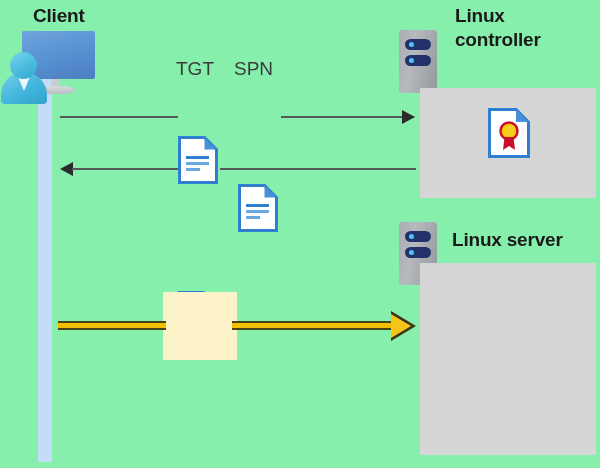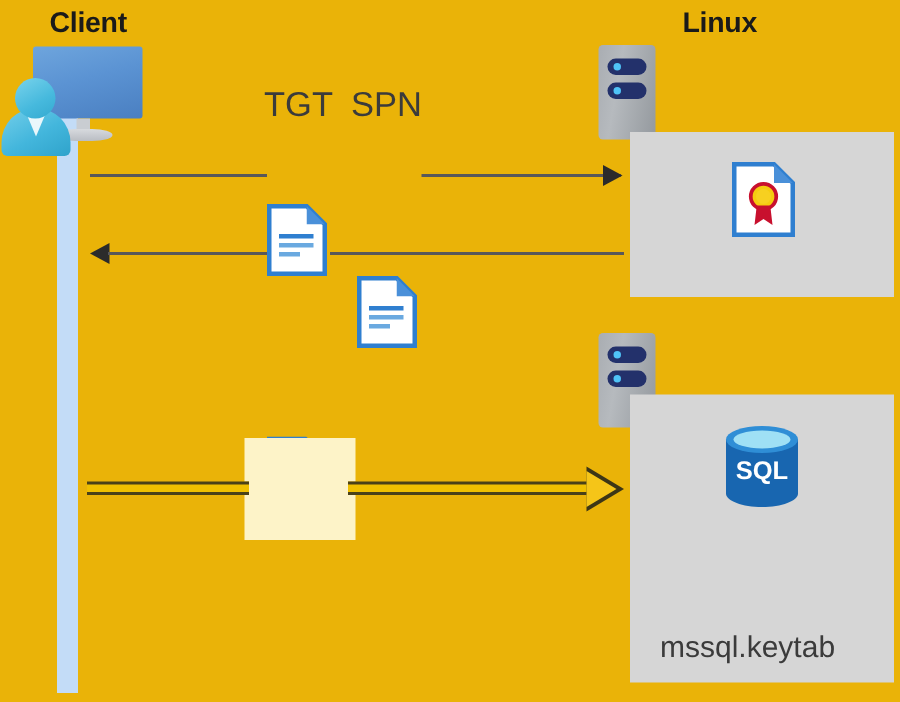--- a/index.html
+++ b/index.html
@@ -7,36 +7,36 @@
     padding: 0;
     background: #ffffff;
   }
   body {
     font-family: "Liberation Sans", sans-serif;
   }
   #canvas {
     position: relative;
     width: 600px;
     height: 468px;
-    background: #eab308;
+    background: #86efac;
     overflow: hidden;
   }
   .abs { position: absolute; }
 
   
   .title-bold {
     font-weight: bold;
     color: #1a1a1a;
     font-size: 19px;
     line-height: 23px;
     letter-spacing: -0.2px;
   }
   .label-plain {
     color: #3b3b3b;
-    font-size: 23px;
+    font-size: 19px;
     line-height: 22px;
   }
   .caption {
     color: #3b3b3b;
     font-size: 20px;
     line-height: 24px;
   }
 
   
   #client-lifeline {
@@ -191,20 +191,21 @@
 
   <div class="abs server-icon" id="dc-server">
     <div class="server-bay b1">
         <span class="server-led"></span>
       </div>
     <div class="server-bay b2">
         <span class="server-led"></span>
       </div>
   </div>
   <div class="abs title-bold" style="left:455px; top:4px;">Linux</div>
+  <div class="abs title-bold" style="left:455px; top:28px;">controller</div>
 
   <div class="abs gray-panel" id="dc-panel"></div>
 
   <div class="abs doc" style="left:488px; top:108px;">
     <svg width="42" height="50" viewBox="0 0 42 50">
       <path d="M1.5 1.5 H28 L40.5 14 V48.5 H1.5 Z" fill="#ffffff" stroke="#2f7fd0" stroke-width="3"></path>
       <path d="M28 1.5 L40.5 14 H28 Z" fill="#4a90d9"></path>
       <circle cx="21" cy="23" r="8.5" fill="#f5cb0f" stroke="#c8102e" stroke-width="2.5"></circle>
       <path d="M16.5 29 L15 42 L21 38 L27 42 L25.5 29 Z" fill="#c8102e"></path>
       <circle cx="21" cy="23" r="5" fill="#f7d020"></circle>
@@ -255,33 +256,25 @@
   </div>
 
   <div class="abs server-icon" id="linux-server">
     <div class="server-bay b1">
         <span class="server-led"></span>
       </div>
     <div class="server-bay b2">
         <span class="server-led"></span>
       </div>
   </div>
+  <div class="abs title-bold" style="left:452px; top:228px;">Linux server</div>
 
   <div class="abs gray-panel" id="linux-panel"></div>
 
-  <div class="abs sql-icon" style="left:481px; top:283px;">
-    <svg width="54" height="56" viewBox="0 0 54 56">
-      <path d="M3 10 V46 C3 51 14 55 27 55 C40 55 51 51 51 46 V10 Z" fill="#1866b0"></path>
-      <ellipse cx="27" cy="10" rx="24" ry="9" fill="#2f8ed6"></ellipse>
-      <ellipse cx="27" cy="10" rx="19" ry="6" fill="#9fe0f5"></ellipse>
-      <text x="27" y="36" font-family="'Liberation Sans', sans-serif" font-size="17" font-weight="bold" fill="#ffffff" text-anchor="middle">SQL</text>
-    </svg>
-  </div>
-
-  <div class="abs caption" style="left:440px; top:420px;">mssql.keytab</div>
+
 
   <div class="abs" id="yellow-highlight"></div>
 
   <div class="abs yellow-line" style="left:58px; top:321px; width:108px;"></div>
   <div class="abs yellow-line" style="left:232px; top:321px; width:166px;"></div>
   <div class="abs yellow-arrow-wrap" style="left:391px; top:311px;">
     <span class="yellow-arrow-outline"></span>
     <span class="yellow-arrow-fill"></span>
   </div>
 

